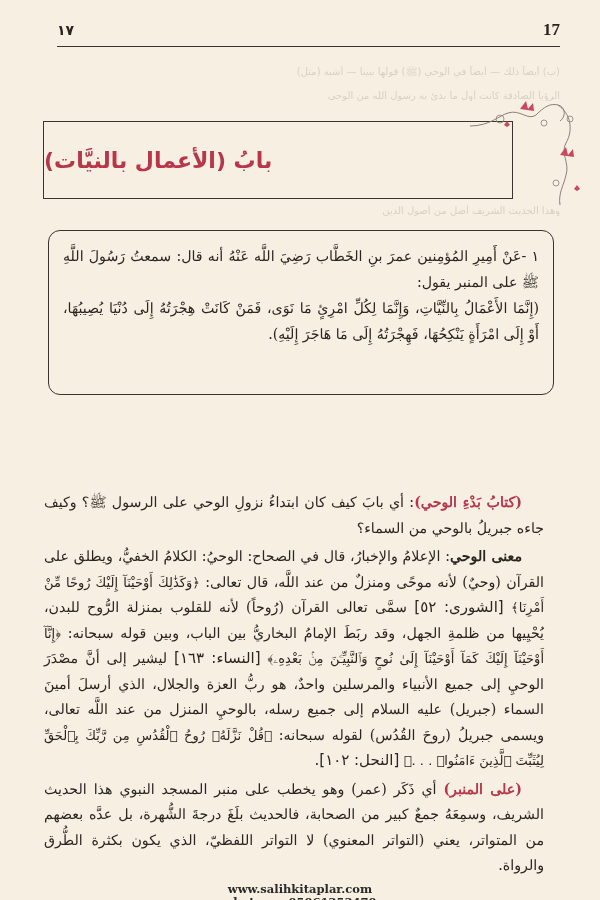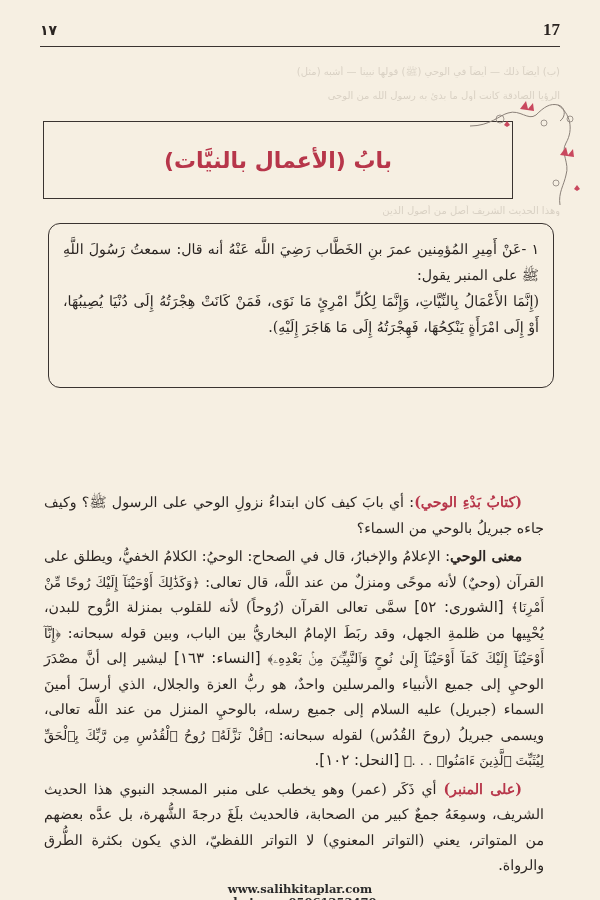--- a/index.html
+++ b/index.html
@@ -6,44 +6,44 @@
     body {
       width:600px; height:900px; overflow:hidden;
       background:#f6efe2;
       font-family:"DejaVu Serif", serif;
       color:#2b2522;
       position:relative;
     }
     .page { position:absolute; inset:0; }
     
     .running-head {
-      position:absolute; left:40px; right:40px; top:18px; height:24px;
+      position:absolute; left:57px; right:40px; top:18px; height:24px;
       display:flex; align-items:center; justify-content:space-between;
       border-bottom:1.5px solid #3a3330; padding-bottom:4px;
     }
     .pnum-latin { font-family:"Liberation Serif", serif; font-weight:bold; font-size:17px; direction:ltr; }
     .pnum-arabic { font-family:"DejaVu Sans", sans-serif; font-weight:bold; font-size:14px; }
     .running-title { font-family:"DejaVu Sans", sans-serif; font-size:10.5px; font-weight:bold; direction:rtl; }
 
     
     .bleed { position:absolute; left:235px; right:40px; direction:rtl; color:#d9d1c4; font-size:10px; font-family:"DejaVu Sans", sans-serif; white-space:nowrap; overflow:hidden; }
 
     
     .chapter-box {
       position:absolute; left:43px; top:121px; width:470px; height:78px;
       border:1.5px solid #3a3330; box-sizing:border-box;
-      display:flex; align-items:center; justify-content:center;
+      display:flex; align-items:center; justify-content:flex-start;
       background:transparent;
     }
     .chapter-title { color:#b7364a; font-weight:bold; font-size:22px; font-family:"DejaVu Sans", sans-serif; direction:rtl; }
     .ornament { position:absolute; left:470px; top:85px; width:130px; height:120px; }
 
     
     .hadith-box {
-      position:absolute; left:48px; top:223px; width:506px; height:165px;
+      position:absolute; left:48px; top:230px; width:506px; height:165px;
       border:1.5px solid #3a3330; border-radius:12px; box-sizing:border-box;
       padding:12px 14px 8px 14px; direction:rtl; text-align:justify;
       font-size:14.2px; line-height:26px; font-family:"DejaVu Serif", serif;
     }
     .hadith-box p { margin:0; }
     .hadith-refs { text-align:center; font-size:11.5px; margin-top:2px; font-family:"DejaVu Sans", sans-serif; }
 
     
     .section-pill {
       position:absolute; left:180px; top:440px; width:245px; height:38px;

